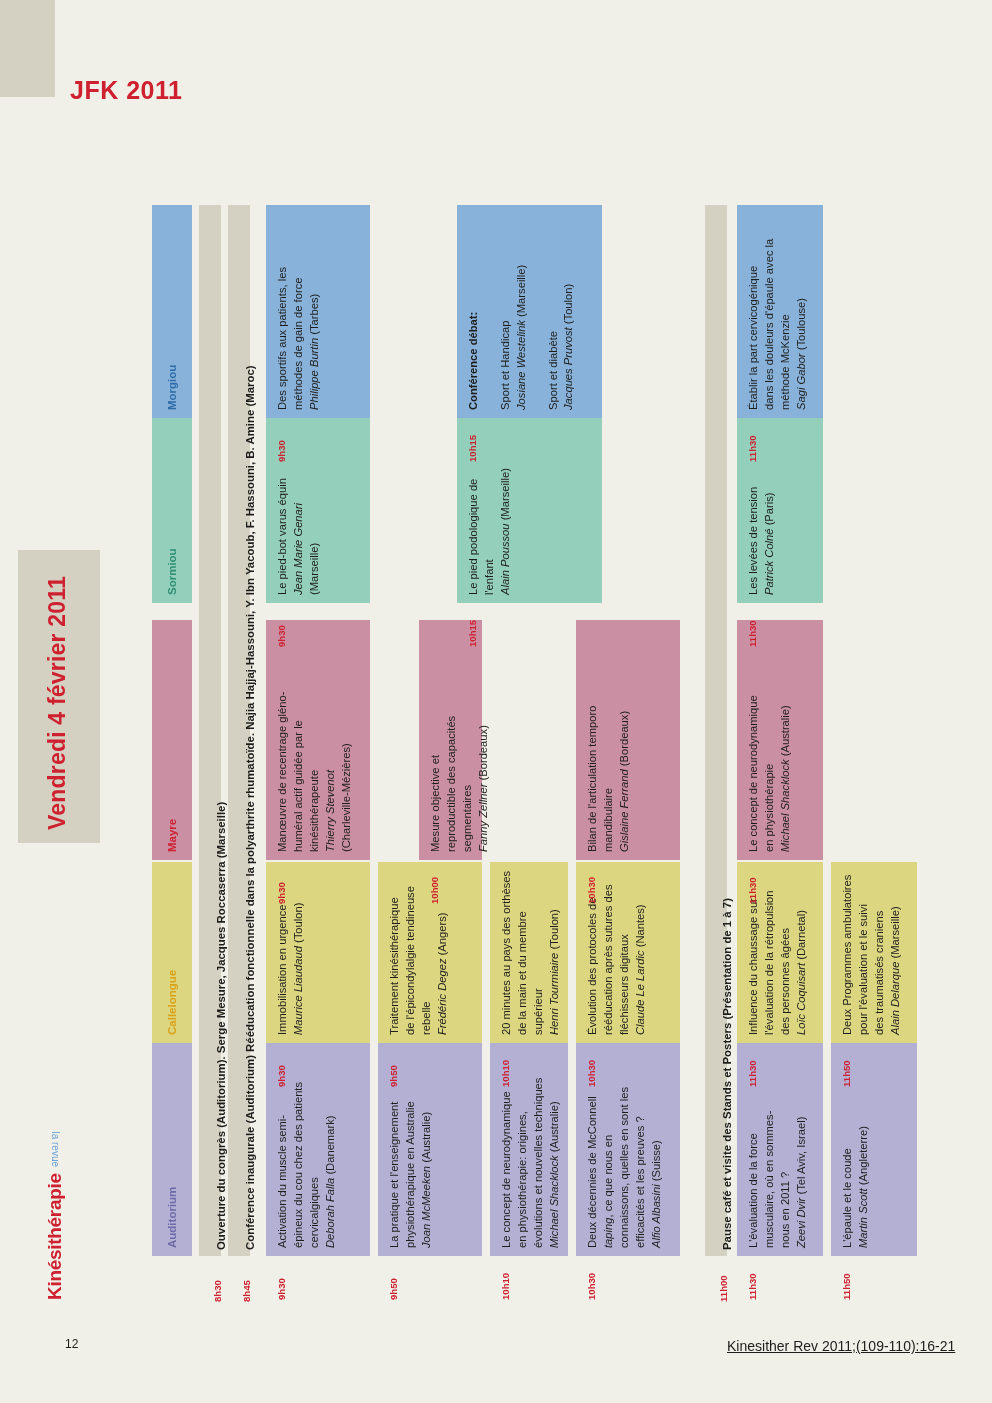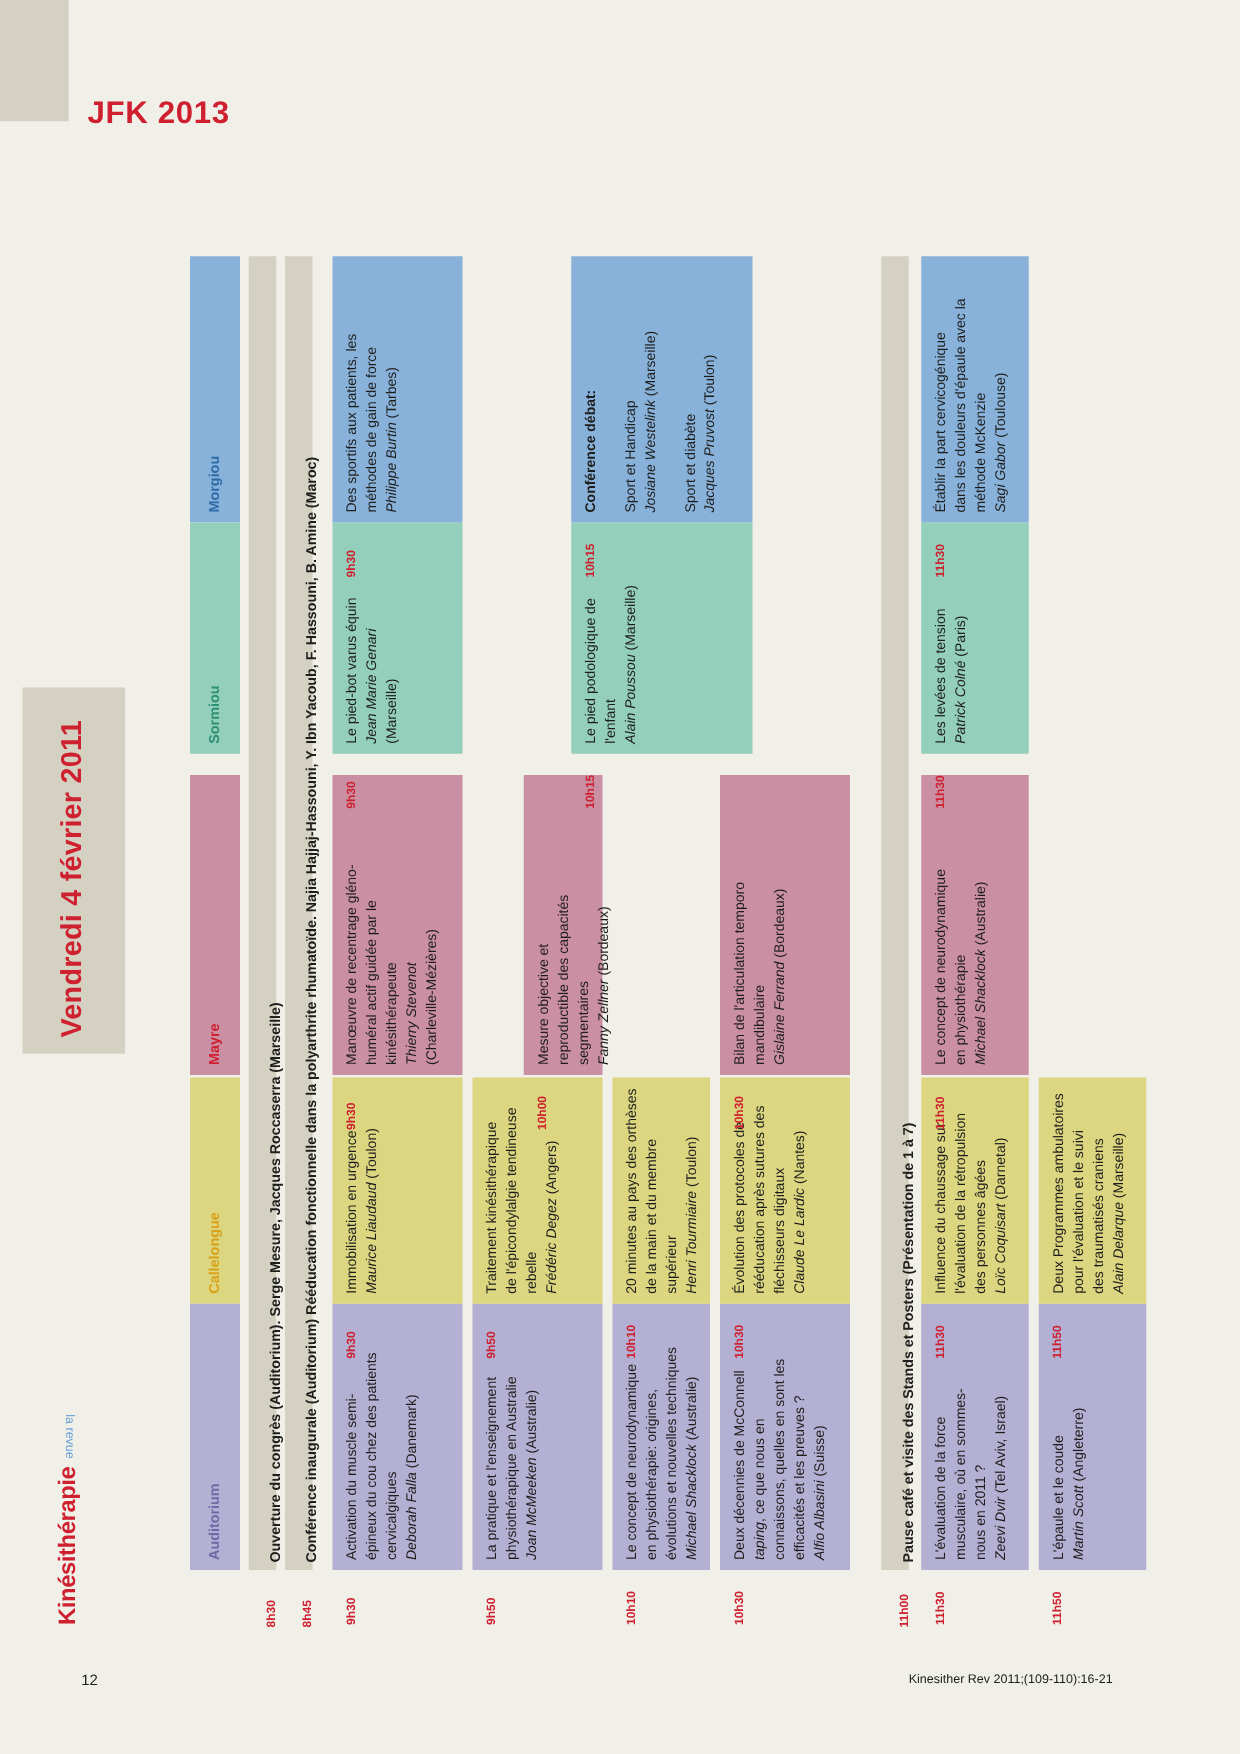--- a/index.html
+++ b/index.html
@@ -82,30 +82,30 @@
     position:absolute;transform-origin:left top;transform:rotate(-90deg);
     font-size:11.4px;font-weight:bold;color:#1d1d1b;white-space:nowrap;
   }
   
   .pagenum{
     position:absolute;left:65px;top:1337px;
     font-size:12px;color:#1d1d1b;
   }
   .cite{
     position:absolute;left:727px;top:1338px;
-    font-size:10px;color:#1d1d1b;
+    font-size:14px;color:#1d1d1b;text-decoration:underline;
   }
 </style>
 </head>
 <body>
 
 <div class="beige-corner"></div>
 <div class="beige-date"></div>
 
-<div class="doc-title">JFK 2013</div>
+<div class="doc-title">JFK 2011</div>
 
 <div class="day-title">Vendredi 4 février 2011</div>
 
 <div class="brand-wrap">
   <span class="brand-main">Kinésithérapie</span>
   <span class="brand-sub">la revue</span>
 </div>
 
 <div class="grid" id="grid">
     <div class="blk" style="left: 152px; top: 205px; width: 40px; height: 213px; background: rgb(137, 178, 218);"></div>

